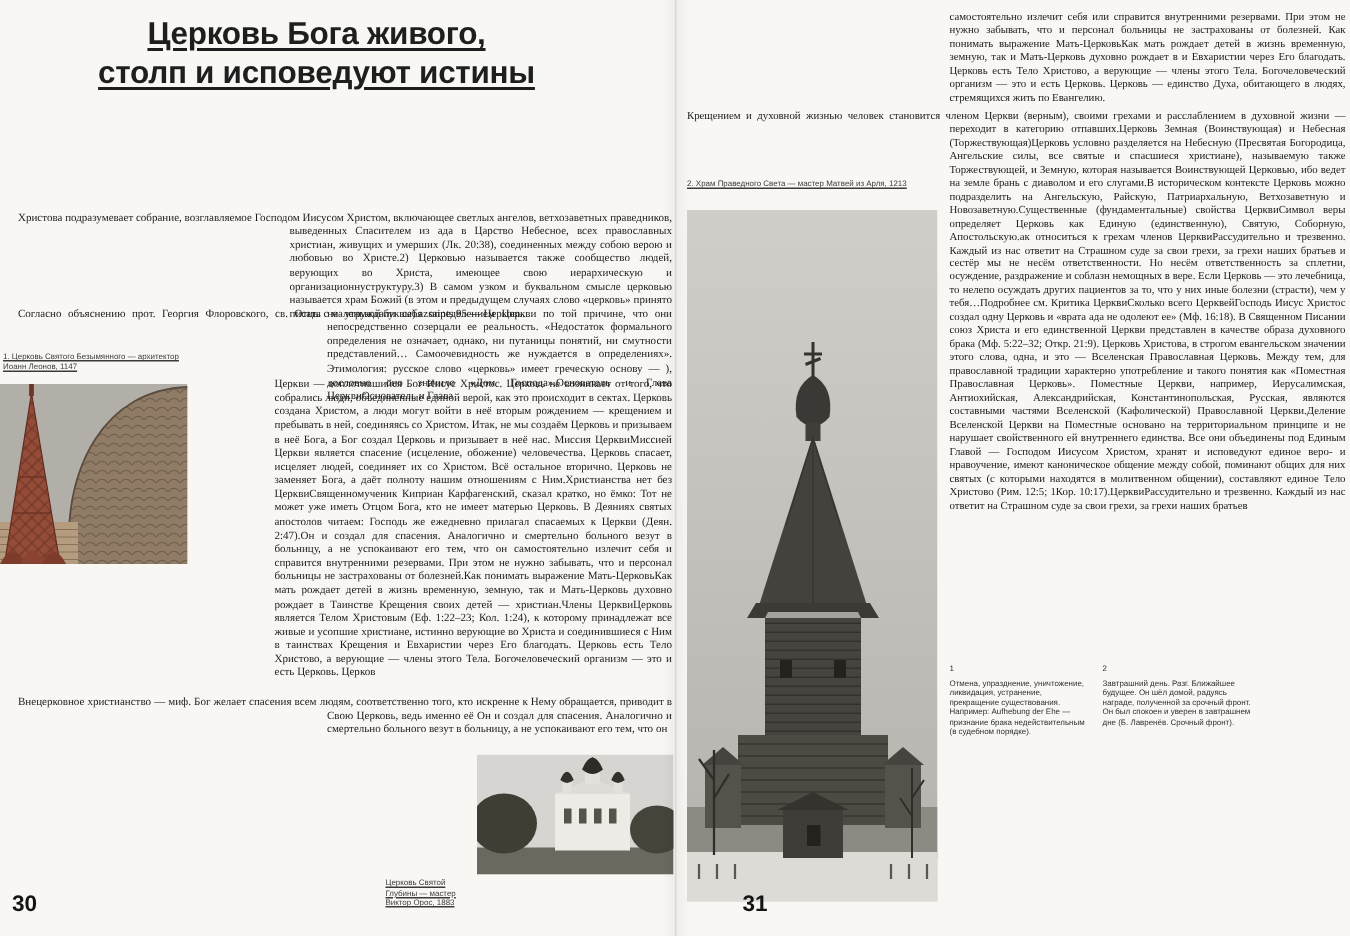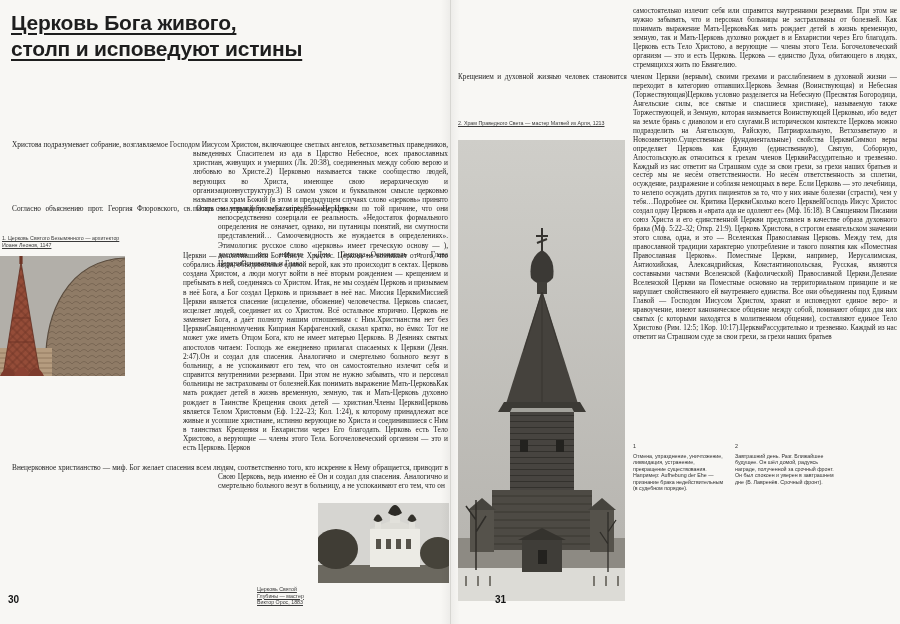--- a/index.html
+++ b/index.html
@@ -7,21 +7,21 @@
          font-family:"Liberation Serif",serif;}
   .page{position:absolute;top:0;height:624px;background:transparent;}
   .gutter-line{position:absolute;left:450px;top:0;width:1px;height:624px;background:#d7d6d2;}
   .gutter-shade-l{position:absolute;left:441px;top:0;width:9px;height:624px;
                   background:linear-gradient(to right,rgba(0,0,0,0),rgba(0,0,0,0.045));}
   .gutter-shade-r{position:absolute;left:451px;top:0;width:9px;height:624px;
                   background:linear-gradient(to left,rgba(0,0,0,0),rgba(0,0,0,0.045));}
 
   .title{position:absolute;left:11px;top:10px;margin:0;width:400px;
          font-family:"Liberation Sans",sans-serif;font-weight:bold;
-         font-size:21px;line-height:26px;letter-spacing:-0.2px;color:#1e1e1e;}
+         font-size:21px;line-height:26px;letter-spacing:-0.2px;color:#1e1e1e;text-align:center;}
   .title-line{display:block;text-decoration:underline;text-decoration-thickness:1.5px;text-underline-offset:3px;}
 
   .body{position:absolute;margin:0;text-align:justify;color:#1c1c1c;
         font-size:7.35px;line-height:9.15px;font-family:"Liberation Serif",serif;}
   .p1{left:193px;top:140px;width:255px;text-indent:-181px;}
   .p2{left:218px;top:204px;width:230px;text-indent:-206px;}
   .p3{left:183px;top:251px;width:265px;}
   .p4{left:218px;top:463px;width:230px;text-indent:-206px;}
   .r1{left:633px;top:7px;width:264px;font-size:7.2px;line-height:9.0px;}
   .r2{left:633px;top:73px;width:264px;text-indent:-175px;font-size:7.2px;line-height:8.95px;}
@@ -39,21 +39,21 @@
   .fig2{left:318px;top:503px;}
   .fig3{left:458px;top:140px;}
 
   .footnote{position:absolute;margin:0;font-family:"Liberation Sans",sans-serif;
             font-size:5.3px;line-height:6.5px;color:#2e2e2e;text-align:left;}
   .fn1{left:633px;top:443px;width:96px;}
   .fn2{left:735px;top:443px;width:102px;}
   .fn-num{display:block;margin-bottom:3px;}
 
   .pagenum{position:absolute;margin:0;font-family:"Liberation Sans",sans-serif;
-           font-weight:bold;font-size:10px;color:#141414;}
+           font-weight:bold;font-size:15px;color:#141414;}
   .pn30{left:8px;top:594px;}
   .pn31{left:459px;top:594px;padding-left:36px;}
 </style>
 </head>
 <body>
 
 <div class="stage">
 
   <section class="page" style="left:0;width:450px;">
     <h1 class="title">

